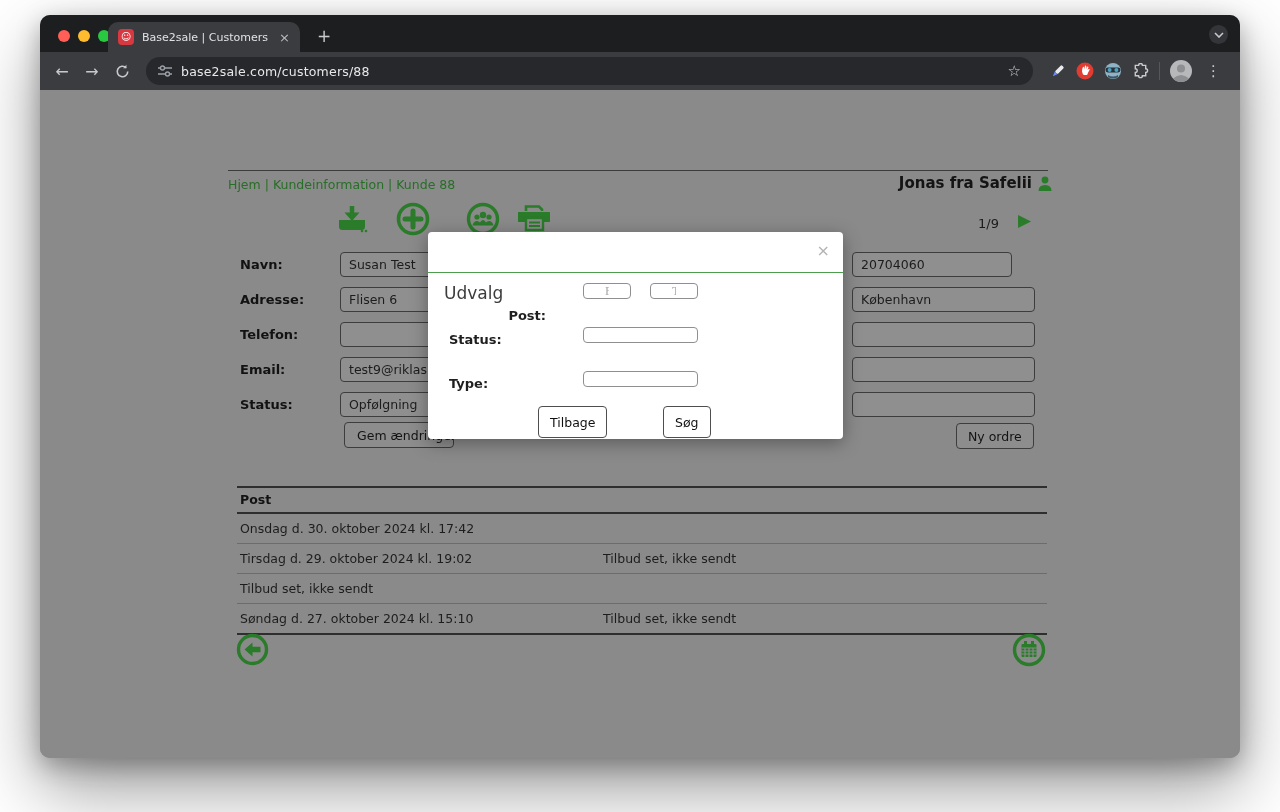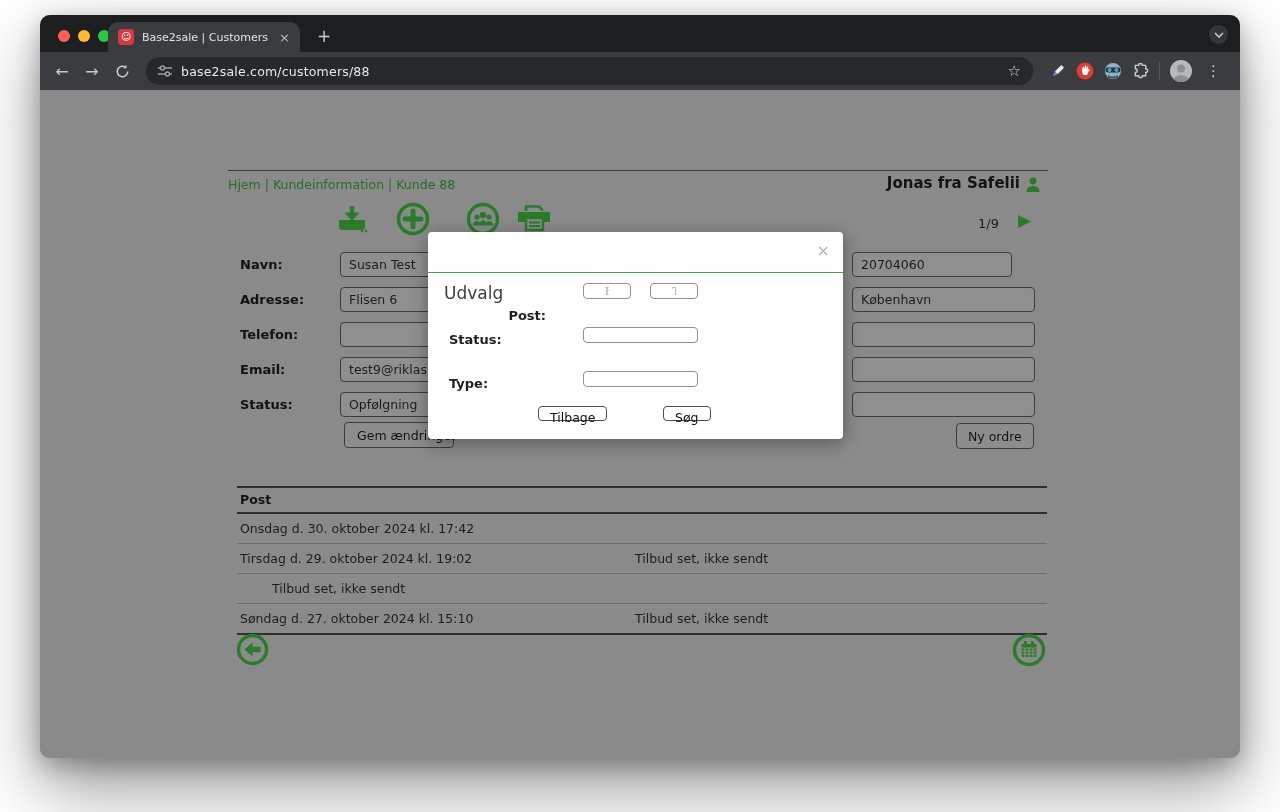--- a/index.html
+++ b/index.html
@@ -34,21 +34,21 @@
   .extrow { display:flex; align-items:center; gap:10px; padding:0 6px; }
   .sep { width:1px; height:18px; background:#55575a; }
   .dots { color:#c7c9cc; font-size:15px; padding:0 4px; letter-spacing:1px; }
 
   
   .content { flex:1; position:relative; background:#8a8a8a; color:#1a1a1a; }
 
   .head-rule { position:absolute; left:188px; top:80px; width:820px; border-top:1.5px solid #3c3c3c; }
   .breadcrumb { position:absolute; left:188px; top:87px; font-size:12.5px; color:#276e27;text-align:right; }
   .breadcrumb b { font-weight:normal; }
-  .user-box { position:absolute; top:84px; right:200px; display:flex; align-items:flex-end; gap:6px;
+  .user-box { position:absolute; top:84px; right:188px; display:flex; align-items:center; gap:6px;
               font-size:15px; font-weight:bold; color:#141414; }
 
   .icon-abs { position:absolute; }
   .pag { position:absolute; left:938px; top:126px; font-size:13px; color:#1c1c1c; }
   .play { position:absolute; left:978px; top:120px; color:#2a7b2a; font-size:17px; }
 
   .flabel { position:absolute; left:200px; width:92px; font-size:13px; font-weight:bold; color:#121212; }
   .ginput { position:absolute; height:25px; background:#8f8f8f; border:1.5px solid #3d3d3d;
             border-radius:4px; font-size:12.5px; color:#1c1c1c; padding:0 8px;
             font-family:inherit; outline:none; }
@@ -56,34 +56,34 @@
   .gbtn { position:absolute; background:#8d8d8d; border:1.5px solid #3d3d3d; border-radius:4px;
           font-size:12.5px; color:#141414; font-family:inherit; padding:4px 11px; height:26px; white-space:nowrap; overflow:hidden; }
 
   
   .notes { position:absolute; left:197px; top:396px; width:810px; }
   .notes-head { border-top:2px solid #2e2e2e; border-bottom:2px solid #2e2e2e;
                 font-weight:bold; font-size:12.5px; color:#121212; padding:4px 3px 5px; }
   .note-row { display:flex; border-bottom:1px solid #6c6c6c; padding:7px 3px; font-size:12.5px; color:#1d1d1d; }
   .note-row:last-child { border-bottom:2px solid #2e2e2e; }
   .note-date { width:363px; flex:none; }
-  .note-status { flex:1;margin-left:32px; }
+  .note-status { flex:1; }
 
   
   .modal { position:absolute; left:388px; top:142px; width:415px; height:207px; background:#ffffff;
            border-radius:4px; box-shadow:0 4px 18px rgba(0,0,0,.35); z-index:40; }
   .modal-title { position:absolute; left:16px; top:11px; font-size:17px; color:#3c3c3c;margin-top:40px; }
   .modal-close { position:absolute; right:13px; top:9px; font-size:16px; color:#b4b4b4; }
   .modal-rule { position:absolute; left:0; top:40px; width:100%; border-top:1.5px solid #4c9e4c; }
   .mlabel { position:absolute; font-size:13px; font-weight:bold; color:#1f1f1f; }
   .minput { position:absolute; height:16px; background:#fff; border:1.5px solid #8f8f8f; border-radius:4px;
             font-size:12.5px; color:#222; padding:0 21px; font-family:Liberation Serif, serif; outline:none; }
   .minput::placeholder { color:#a9a9a9; }
   .mbtn { position:absolute; background:#fff; border:1.5px solid #4e4e4e; border-radius:4px;
-          font-size:12.5px; color:#111; font-family:inherit; padding:3px 11px; height:15px; }
+          font-size:12.5px; color:#111; font-family:inherit; padding:3px 11px; height:32px; }
 </style>
 </head>
 <body>
 
 <div class="window">
 
   <div class="tabstrip">
     <div class="traffic">
       <span style="background:#ff5f57"></span>
       <span style="background:#febc2e"></span>

